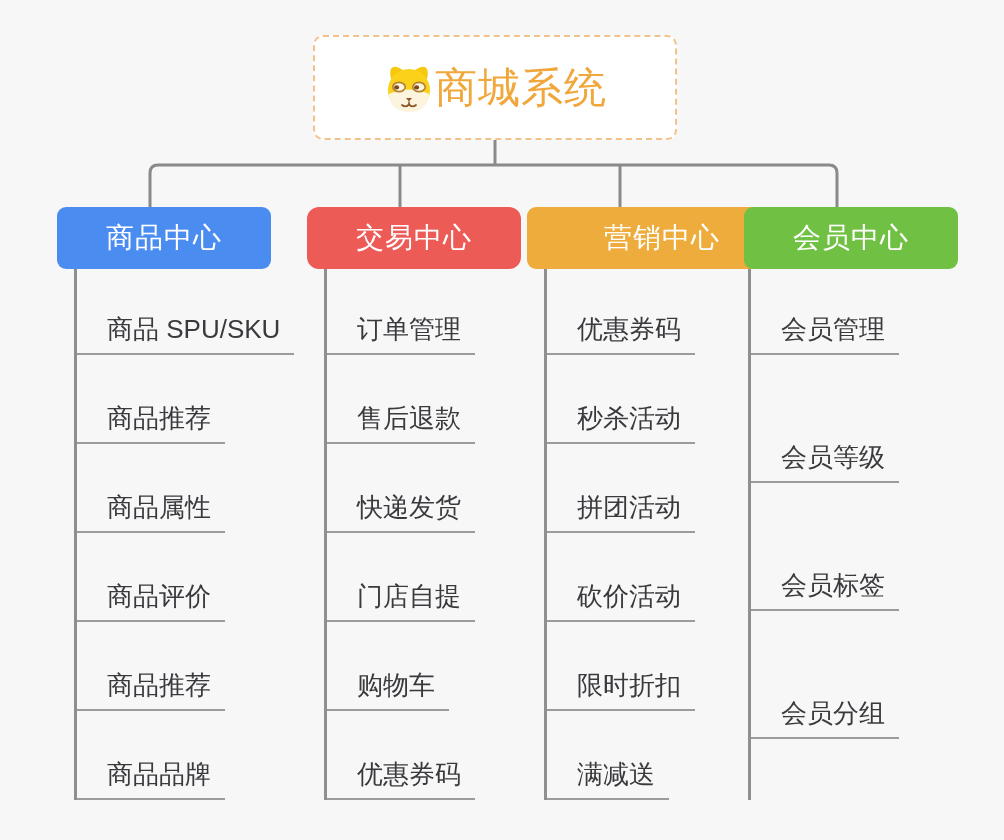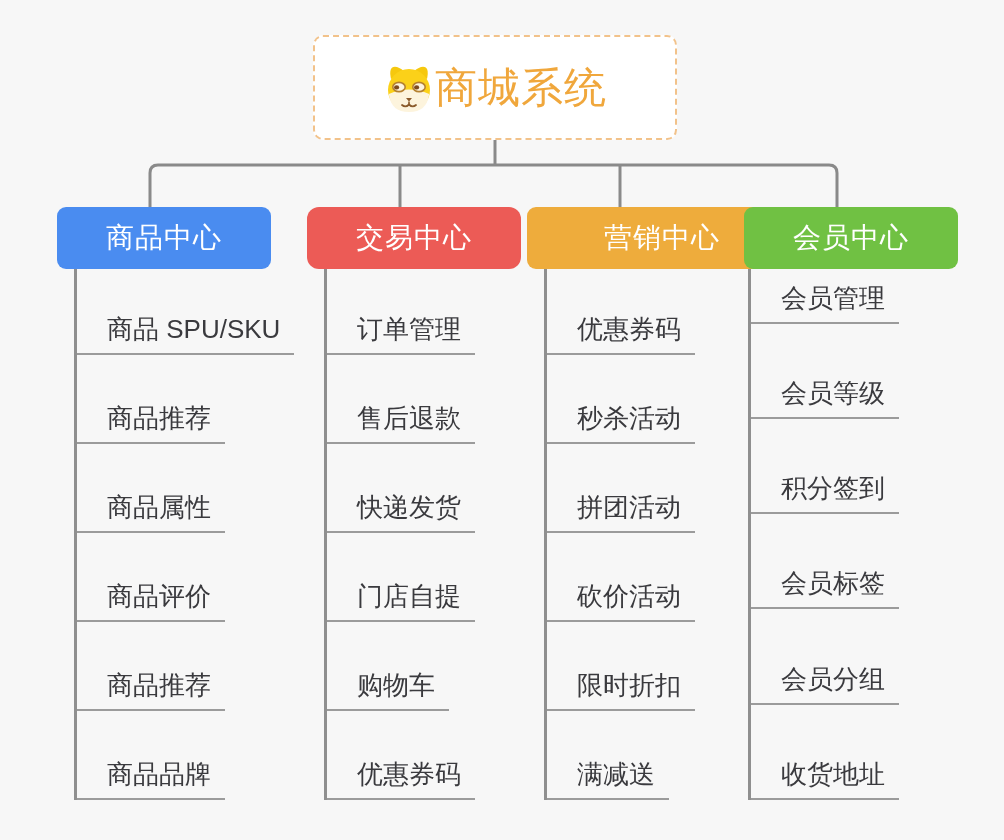--- a/index.html
+++ b/index.html
@@ -123,19 +123,17 @@
     <div class="leaf">秒杀活动</div>
     <div class="leaf">拼团活动</div>
     <div class="leaf">砍价活动</div>
     <div class="leaf">限时折扣</div>
     <div class="leaf">满减送</div>
   </div>
 
   <div class="item-col c3">
     <div class="leaf">会员管理</div>
     <div class="leaf">会员等级</div>
-    <div class="leaf">积分签到</div>
     <div class="leaf">会员标签</div>
     <div class="leaf">会员分组</div>
-    <div class="leaf">收货地址</div>
   </div>
 
 </div>
 
 </body></html>

